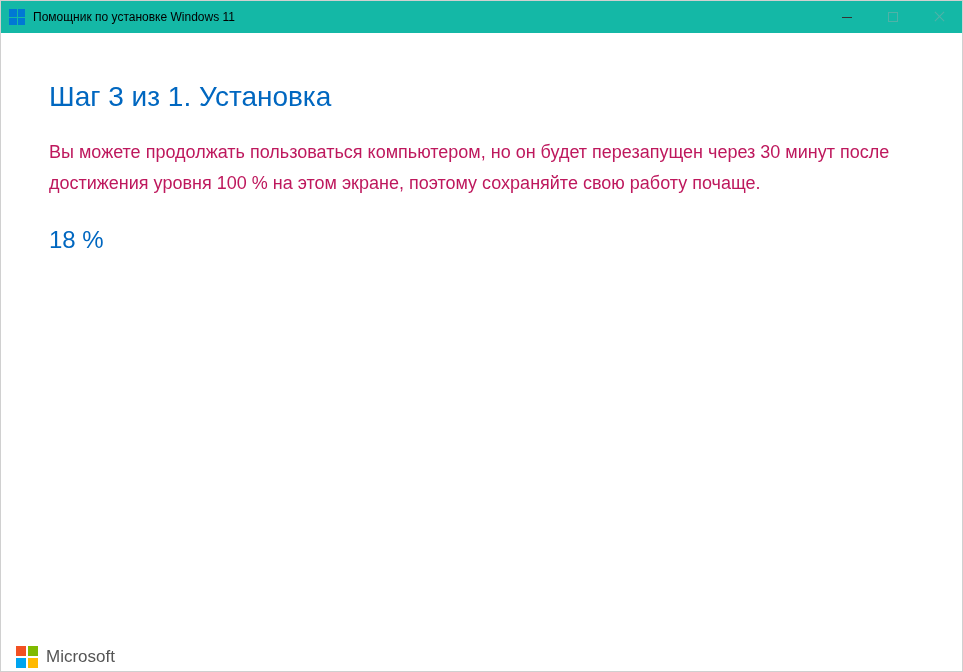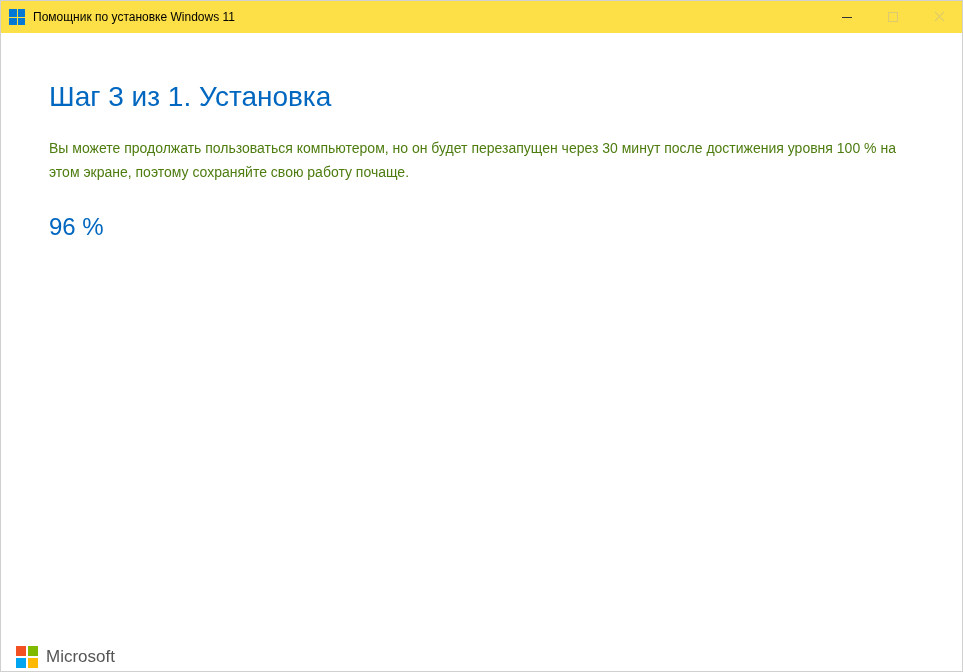--- a/index.html
+++ b/index.html
@@ -13,21 +13,21 @@
       width: 963px;
       height: 672px;
       overflow: hidden;
       border: 1px solid #d0d0d0;
     }
     .titlebar {
       height: 32px;
       display: flex;
       align-items: center;
       padding: 0 0 0 8px;
-      background: #fde047;
+      background: #14b8a6;
     }
     .titlebar-icon {
       width: 16px;
       height: 16px;
       display: grid;
       grid-template-columns: 1fr 1fr;
       grid-template-rows: 1fr 1fr;
       gap: 1px;
       margin-right: 8px;
     }
@@ -58,22 +58,22 @@
     .content {
       padding: 48px 48px 0 48px;
     }
     .heading {
       font-size: 28px;
       font-weight: 400;
       color: #0067c0;
       margin-bottom: 24px;
     }
     .description {
-      font-size: 14px;
-      color: #4d7c0f;
+      font-size: 18px;
+      color: #be185d;
       line-height: 1.7;
       margin-bottom: 28px;
     }
     .progress-label {
       font-size: 14px;
       color: #333333;
       margin-bottom: 8px;
     }
     .progress-value {
       font-size: 24px;
@@ -152,21 +152,21 @@
     </div>
     <div class="titlebar-btn disabled">
       <div class="close-icon"></div>
     </div>
   </div>
 </div>
 
 <div class="content">
   <h1 class="heading">Шаг 3 из 1. Установка</h1>
   <p class="description">Вы можете продолжать пользоваться компьютером, но он будет перезапущен через 30 минут после достижения уровня 100 % на этом экране, поэтому сохраняйте свою работу почаще.</p>
-  <div class="progress-value">96 %</div>
+  <div class="progress-value">18 %</div>
 </div>
 
 <div class="footer">
   <div class="ms-logo">
     <span class="sq1"></span>
     <span class="sq2"></span>
     <span class="sq3"></span>
     <span class="sq4"></span>
   </div>
   <div class="ms-text">Microsoft</div>

